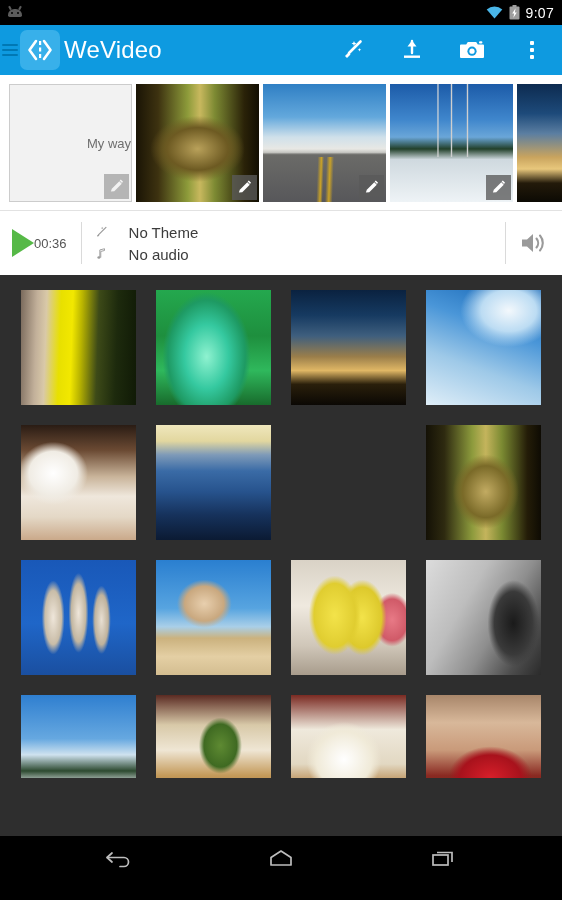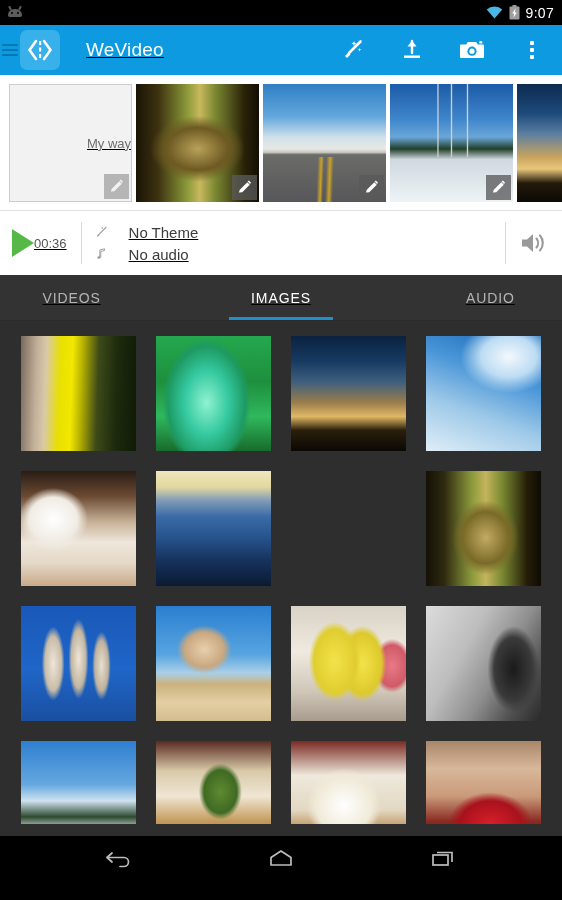--- a/index.html
+++ b/index.html
@@ -2,21 +2,21 @@
 <html><head>
 <meta charset="utf-8">
 <style>
   * { box-sizing: border-box; margin: 0; padding: 0; }
   html, body {
     width: 562px; height: 900px;
     background: #000;
     font-family: "Liberation Sans", sans-serif;
     overflow: hidden;
   }
-  .device { position: relative; width: 562px; height: 879px; background: #2e2e2e; text-decoration: underline; }
+  .device { position: relative; width: 562px; height: 879px; background: #2e2e2e; }
 
   
   .statusbar {
     height: 25px; background: #000; display: flex; align-items: center;
     padding: 0 8px 0 6px; position: relative;
   }
   .sb-left { display: flex; align-items: center; gap: 6px; }
   .sb-right { margin-left: auto; display: flex; align-items: center; gap: 6px; }
   .sb-time { color: #fff; font-size: 14px; letter-spacing: .3px; }
   .droid { width: 18px; height: 13px; position: relative; opacity:.75; }
@@ -36,21 +36,21 @@
   .drawer-lines { width: 16px; margin-left: 2px; display:flex; flex-direction:column; gap:3px; }
   .drawer-lines i { display:block; height:2px; background:#0078b4; border-radius:1px; }
   .drawer-lines i:nth-child(1){ width:16px; } .drawer-lines i:nth-child(2){ width:16px; }
   .drawer-lines i:nth-child(3){ width:16px; }
   .logo {
     width: 40px; height: 40px; margin-left: 2px; border-radius: 7px;
     background: #38b0ea; display:flex; align-items:center; justify-content:center;
     position: relative; flex: 0 0 auto;
   }
   .logo svg { display:block; }
-  .app-title { color: #fff; font-size: 19px; margin-left: 26px; letter-spacing: .2px; }
+  .app-title { color: #fff; font-size: 24px; margin-left: 4px; letter-spacing: .2px; }
   .appbar-actions { margin-left: auto; display:flex; align-items:center; }
   .ab-btn { width: 60px; height: 50px; display:flex; align-items:center; justify-content:center; }
   .dots { display:flex; flex-direction:column; gap:3px; align-items:center; }
   .dots i { width:4px; height:4px; background:#fff; border-radius:1px; display:block; }
 
   
   .timeline {
     height: 135px; background: #fff; display:flex; align-items:flex-start;
     padding: 9px 0 0 9px; overflow:hidden; position:relative;
   }
@@ -343,31 +343,20 @@
     <div class="vdiv-r"></div>
     <div class="vol-btn">
       <svg width="30" height="26" viewBox="0 0 30 26">
         <path d="M3 9.5 h5 L14 4 V22 L8 16.5 H3 Z" fill="#9a9a9a"></path>
         <path d="M17.5 8.5 a7 7 0 0 1 0 9" stroke="#9a9a9a" stroke-width="2.1" fill="none" stroke-linecap="round"></path>
         <path d="M21 5.5 a11.5 11.5 0 0 1 0 15" stroke="#9a9a9a" stroke-width="2.1" fill="none" stroke-linecap="round"></path>
       </svg>
     </div>
   </div>
 
-  <div class="tabs">
-    <div class="tab side-l">
-      <span>VIDEOS</span>
-    </div>
-    <div class="tab active">
-      <span>IMAGES</span>
-    </div>
-    <div class="tab side-r">
-      <span>AUDIO</span>
-    </div>
-  </div>
 
   <div class="grid-wrap">
     <div class="grid">
       <div class="cell">
           <div class="ph p-mossbark"></div>
         </div>
       <div class="cell">
           <div class="ph p-aloe"></div>
         </div>
       <div class="cell">

